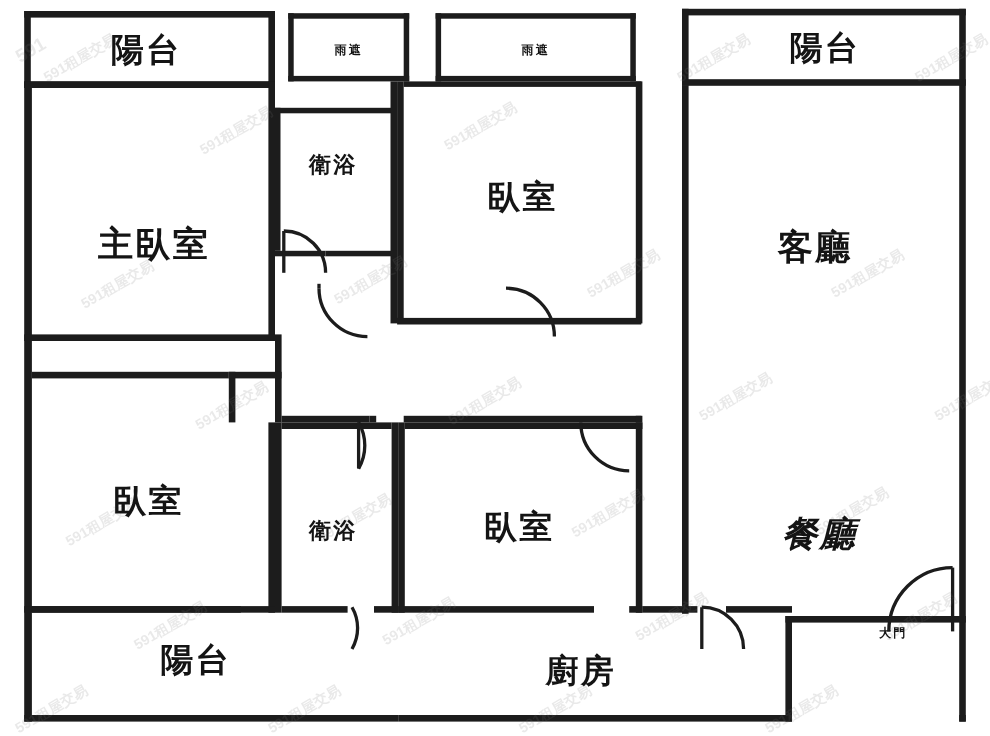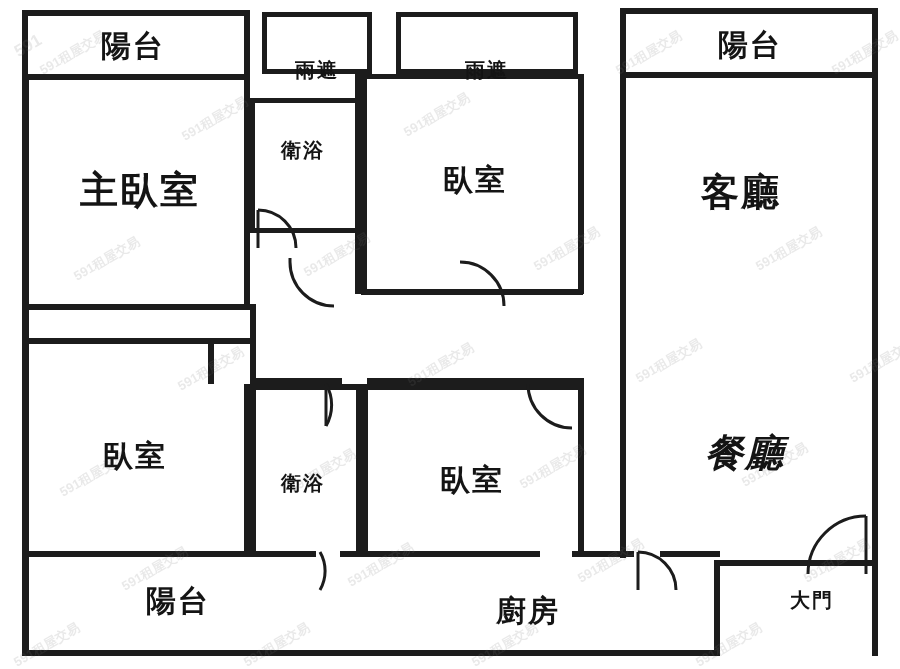--- a/index.html
+++ b/index.html
@@ -17,24 +17,24 @@
   .room-label{
     position:absolute;
     color:#141414;
     font-family:"Liberation Serif", serif;
     font-weight:700;
     letter-spacing:2px;
     white-space:nowrap;
     transform:translate(-50%,-50%);
     line-height:1;
   }
-  .lbl-xl{font-size:38px;}
+  .lbl-xl{font-size:32px;margin-top:32px;}
   .lbl-lg{font-size:30px;}
   .lbl-sm{font-size:20px;}
-  .lbl-xs{font-size:20px;margin-top:23px;}
+  .lbl-xs{font-size:11px;}
   .watermark{
     position:absolute;
     color:rgba(120,120,120,0.16);
     font-family:"Liberation Sans", sans-serif;
     font-size:13px;
     font-weight:700;
     transform:rotate(-30deg);
     white-space:nowrap;
     pointer-events:none;
     user-select:none;

